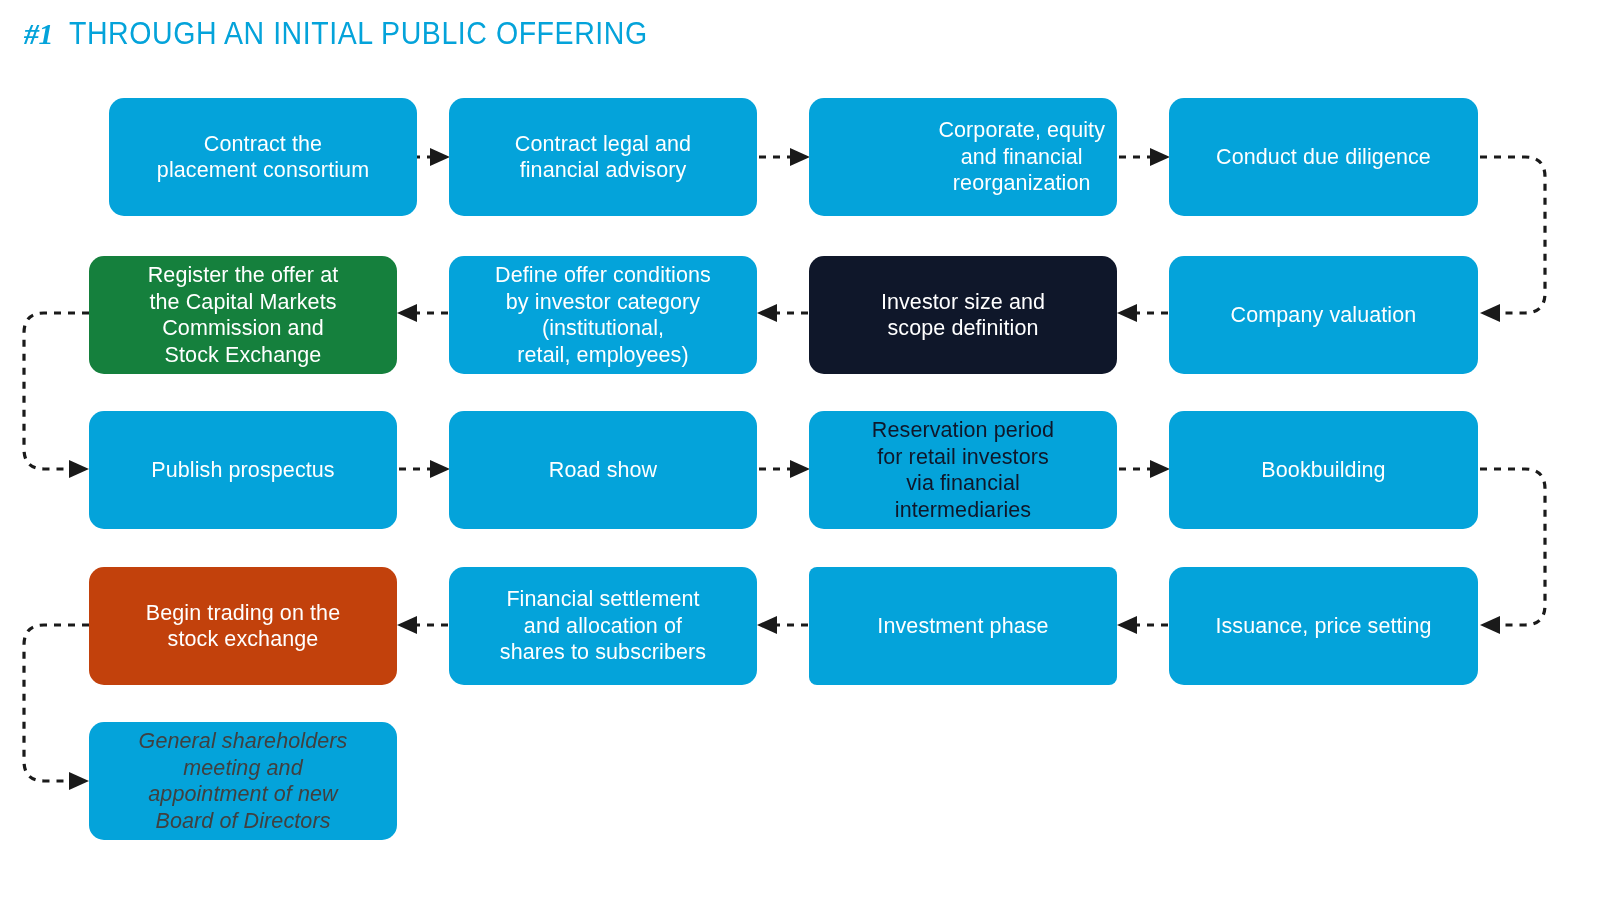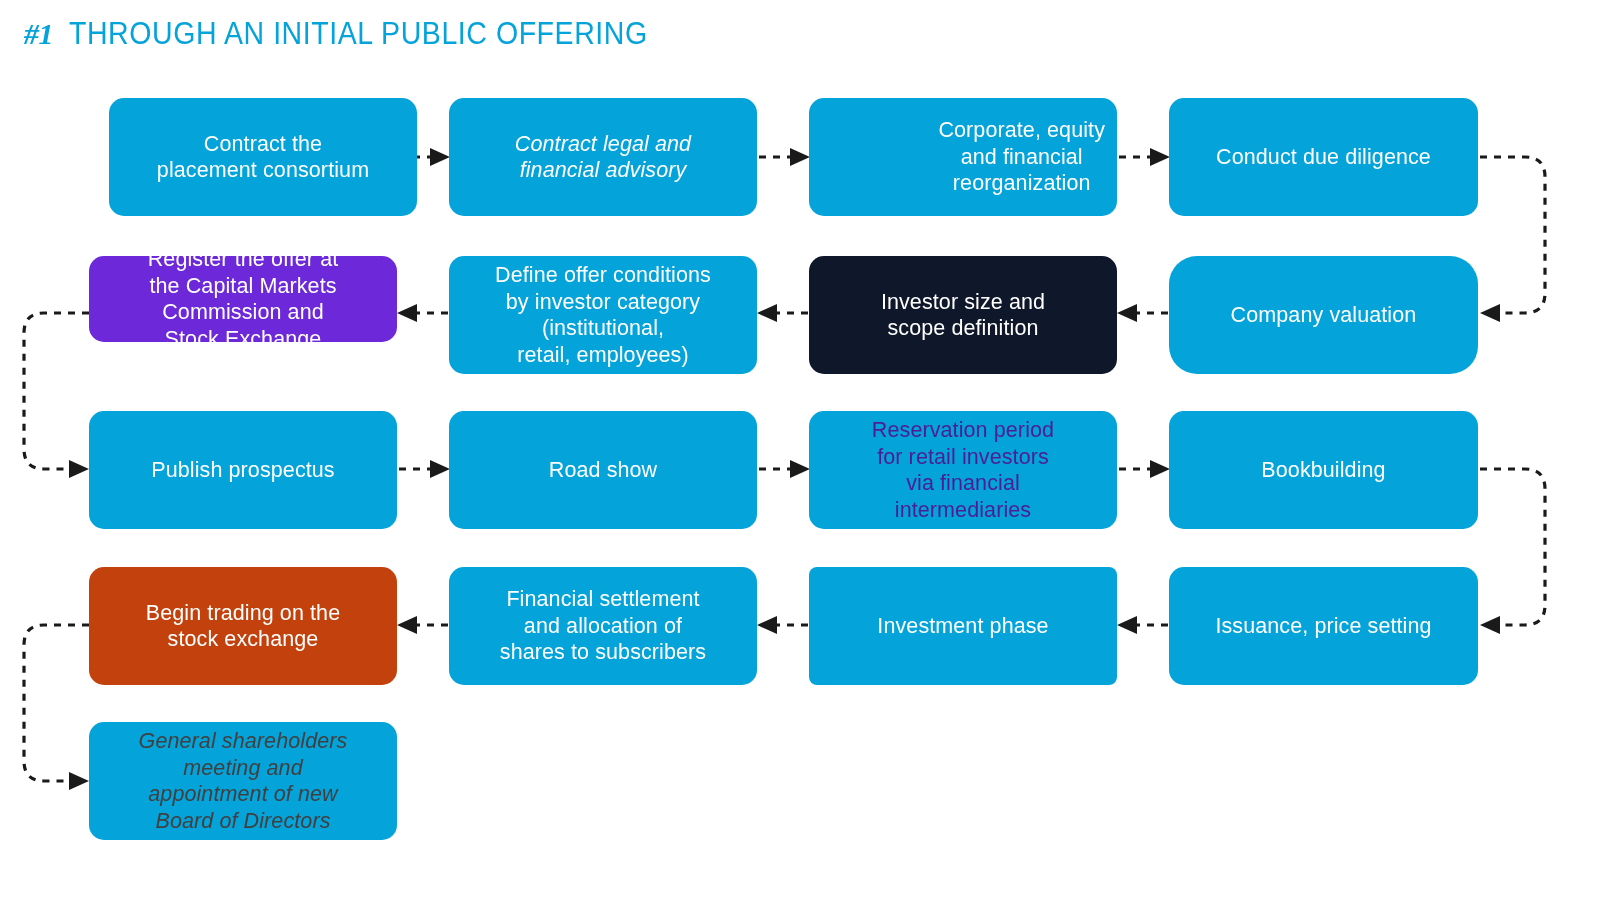--- a/index.html
+++ b/index.html
@@ -163,61 +163,61 @@
   <g>
     <path d="M89 625 H44 Q24 625 24 645 V761 Q24 781 44 781 H69" style="stroke: rgb(26, 26, 26);"></path>
     <polygon points="69,772 89,781 69,790" style="fill: rgb(26, 26, 26);"></polygon>
   </g>
 </svg>
 
 <div class="node" style="left: 89px; top: 98px; width: 308px; height: 118px; background: rgb(4, 163, 218); margin-left: 20px;">
   <span class="label" style="color: rgb(255, 255, 255);">Contract the
 placement consortium</span>
 </div>
-<div class="node" style="left: 449px; top: 98px; width: 308px; height: 118px; background: rgb(4, 163, 218); font-style: italic;">
+<div class="node" style="left: 449px; top: 98px; width: 308px; height: 118px; background: rgb(4, 163, 218);">
   <span class="label" style="color: rgb(255, 255, 255);">Contract legal and
 financial advisory</span>
 </div>
 <div class="node" style="left: 809px; top: 98px; width: 308px; height: 118px; background: rgb(4, 163, 218); justify-content: flex-end;">
   <span class="label" style="color: rgb(255, 255, 255);">Corporate, equity
 and financial
 reorganization</span>
 </div>
 <div class="node" style="left: 1169px; top: 98px; width: 309px; height: 118px; background: rgb(4, 163, 218);">
   <span class="label" style="color: rgb(255, 255, 255);">Conduct due diligence</span>
 </div>
 
-<div class="node" style="left: 89px; top: 256px; width: 308px; height: 86px; background: #6d28d9;">
+<div class="node" style="left: 89px; top: 256px; width: 308px; height: 118px; background: #15803d;">
   <span class="label" style="color: rgb(255, 255, 255);">Register the offer at
 the Capital Markets
 Commission and
 Stock Exchange</span>
 </div>
 <div class="node" style="left: 449px; top: 256px; width: 308px; height: 118px; background: rgb(4, 163, 218);">
   <span class="label" style="color: rgb(255, 255, 255);">Define offer conditions
 by investor category
 (institutional,
 retail, employees)</span>
 </div>
 <div class="node" style="left: 809px; top: 256px; width: 308px; height: 118px; background: #0f172a;">
   <span class="label" style="color: rgb(255, 255, 255);">Investor size and
 scope definition</span>
 </div>
-<div class="node" style="left: 1169px; top: 256px; width: 309px; height: 118px; background: rgb(4, 163, 218); border-radius: 28px;">
+<div class="node" style="left: 1169px; top: 256px; width: 309px; height: 118px; background: rgb(4, 163, 218);">
   <span class="label" style="color: rgb(255, 255, 255);">Company valuation</span>
 </div>
 
 <div class="node" style="left: 89px; top: 411px; width: 308px; height: 118px; background: rgb(4, 163, 218);">
   <span class="label" style="color: rgb(255, 255, 255);">Publish prospectus</span>
 </div>
 <div class="node" style="left: 449px; top: 411px; width: 308px; height: 118px; background: rgb(4, 163, 218);">
   <span class="label" style="color: rgb(255, 255, 255);">Road show</span>
 </div>
 <div class="node" style="left: 809px; top: 411px; width: 308px; height: 118px; background: rgb(4, 163, 218);">
-  <span class="label" style="color: #4c1d95;">Reservation period
+  <span class="label" style="color: #0f172a;">Reservation period
 for retail investors
 via financial
 intermediaries</span>
 </div>
 <div class="node" style="left: 1169px; top: 411px; width: 309px; height: 118px; background: rgb(4, 163, 218);">
   <span class="label" style="color: rgb(255, 255, 255);">Bookbuilding</span>
 </div>
 
 <div class="node" style="left: 89px; top: 567px; width: 308px; height: 118px; background: #c2410c;">
   <span class="label" style="color: rgb(255, 255, 255);">Begin trading on the

